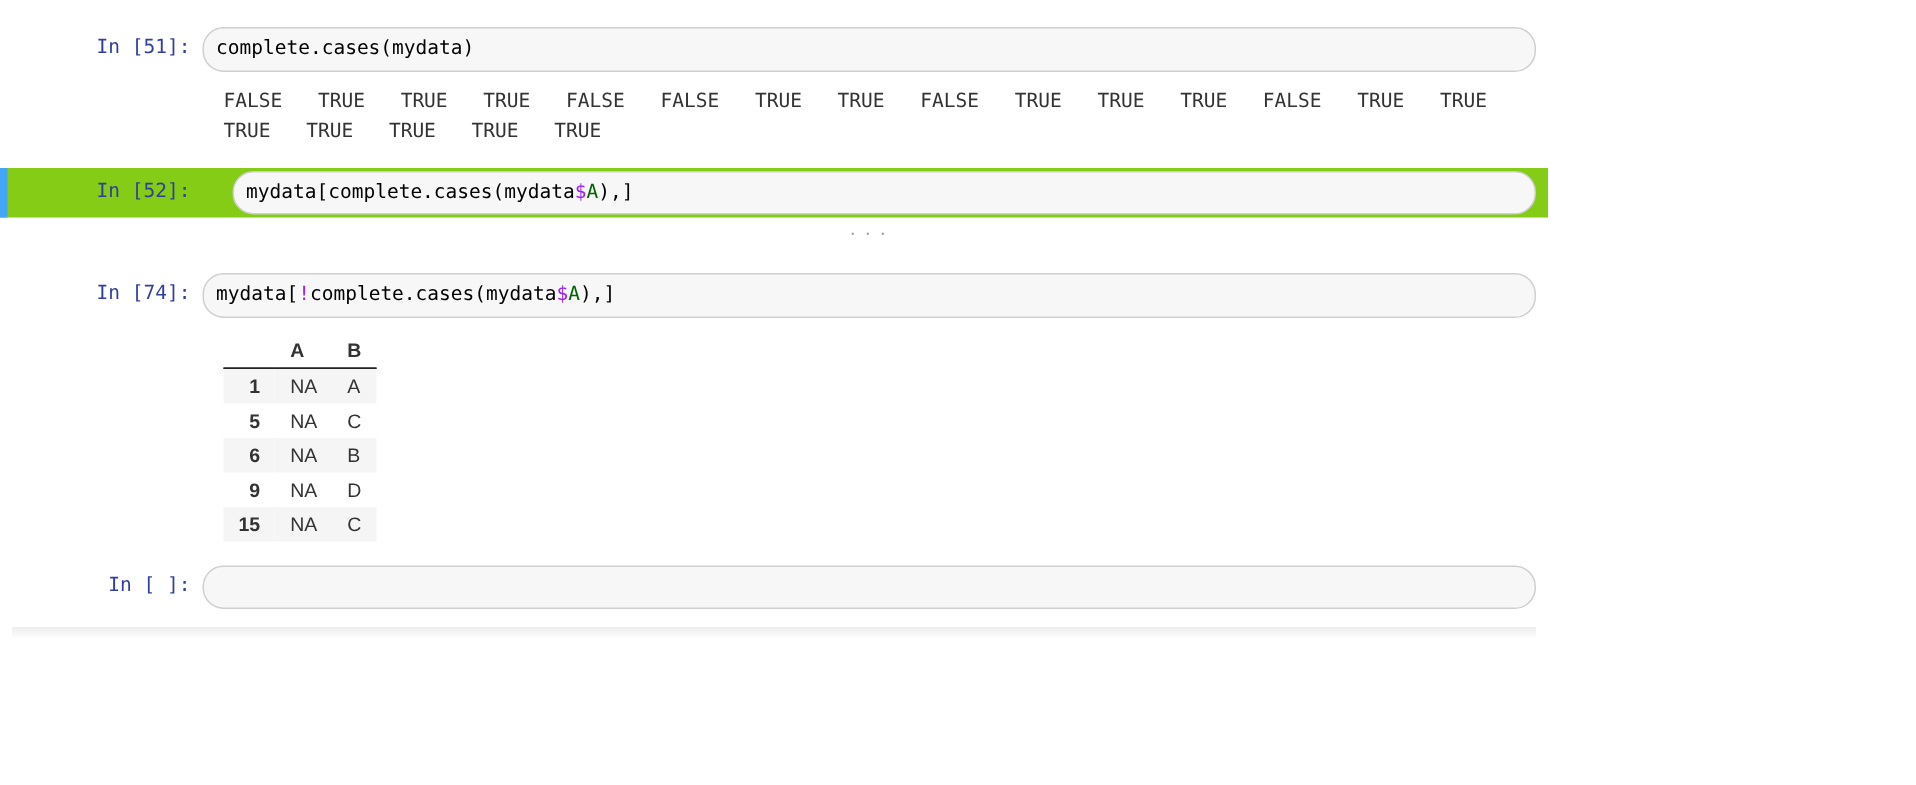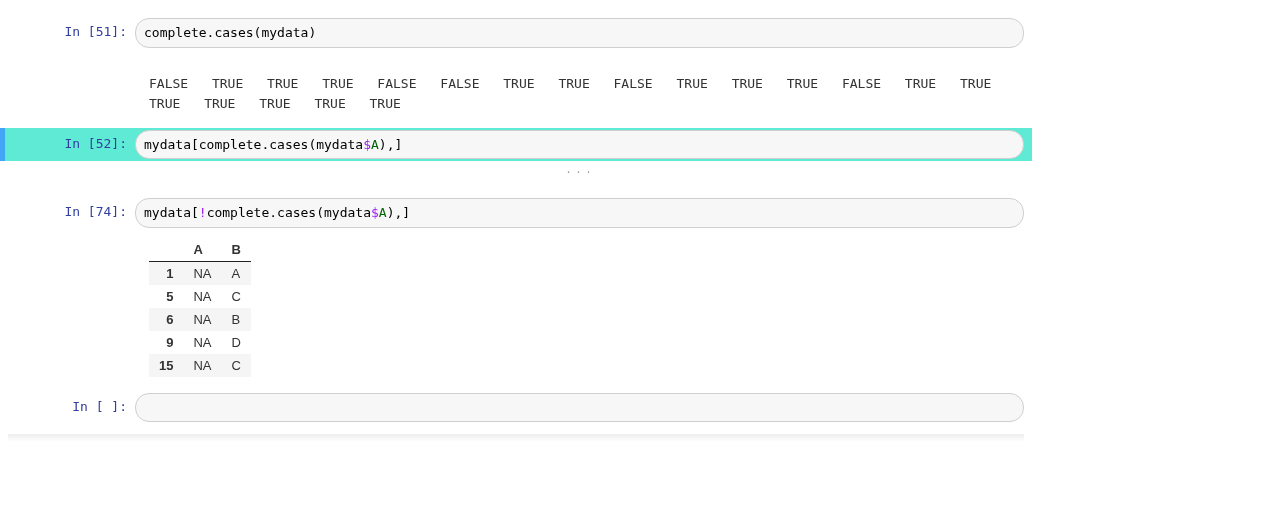--- a/index.html
+++ b/index.html
@@ -30,21 +30,22 @@
   .cell {
     display: flex;
     align-items: flex-start;
     padding: 2px 6px 2px 0;
     margin: 4px 0;
     border-left: 5px solid transparent;
     box-sizing: border-box;
   }
   .cell.selected {
     border-left: 5px solid #42A5F5;
-    background: #5eead4;
+    background: #84cc16;
+    gap: 20px;
   }
   .prompt {
     width: 130px;
     min-width: 130px;
     text-align: right;
     padding: 6px 8px 0 0;
     font-family: SFMono-Regular, Menlo, Consolas, "DejaVu Sans Mono", monospace;
     font-size: 13px;
     color: #303F9F;
     box-sizing: border-box;
@@ -77,21 +78,20 @@
     flex: 1;
     padding: 4px 8px 4px 14px;
     font-family: SFMono-Regular, Menlo, Consolas, "DejaVu Sans Mono", monospace;
     font-size: 13px;
     color: #333;
     box-sizing: border-box;
   }
   .wrap-text {
     word-spacing: 16px;
     line-height: 1.55;
-    margin-top: 16px;
   }
   .ellipsis-row {
     text-align: center;
     color: #999;
     letter-spacing: 4px;
     font-size: 10px;
     padding: 2px 0;
   }
   table.df {
     border-collapse: collapse;

